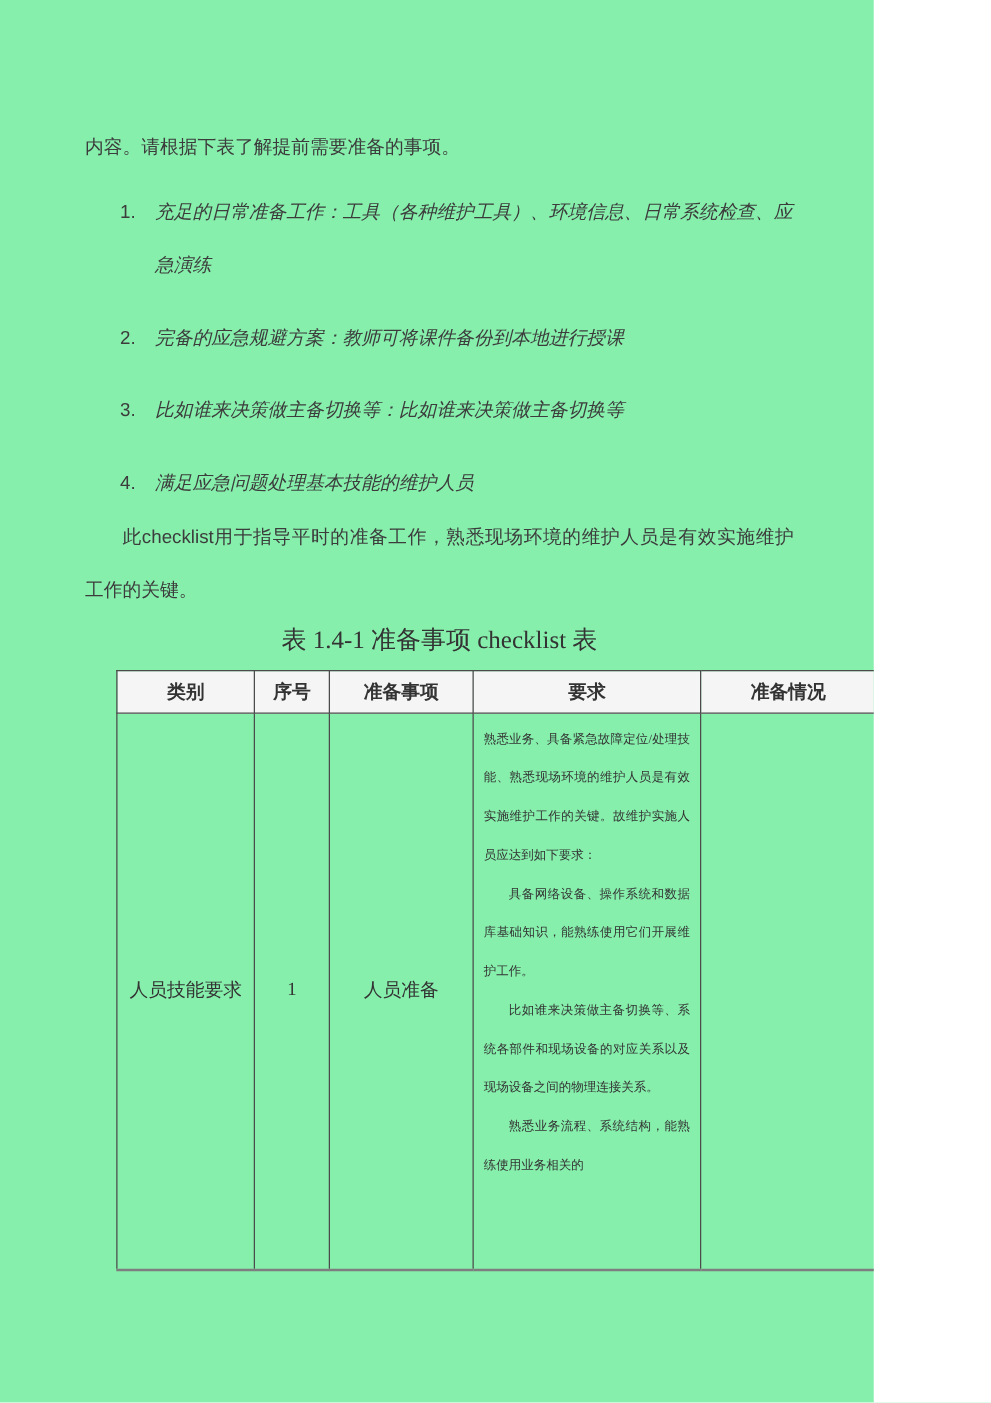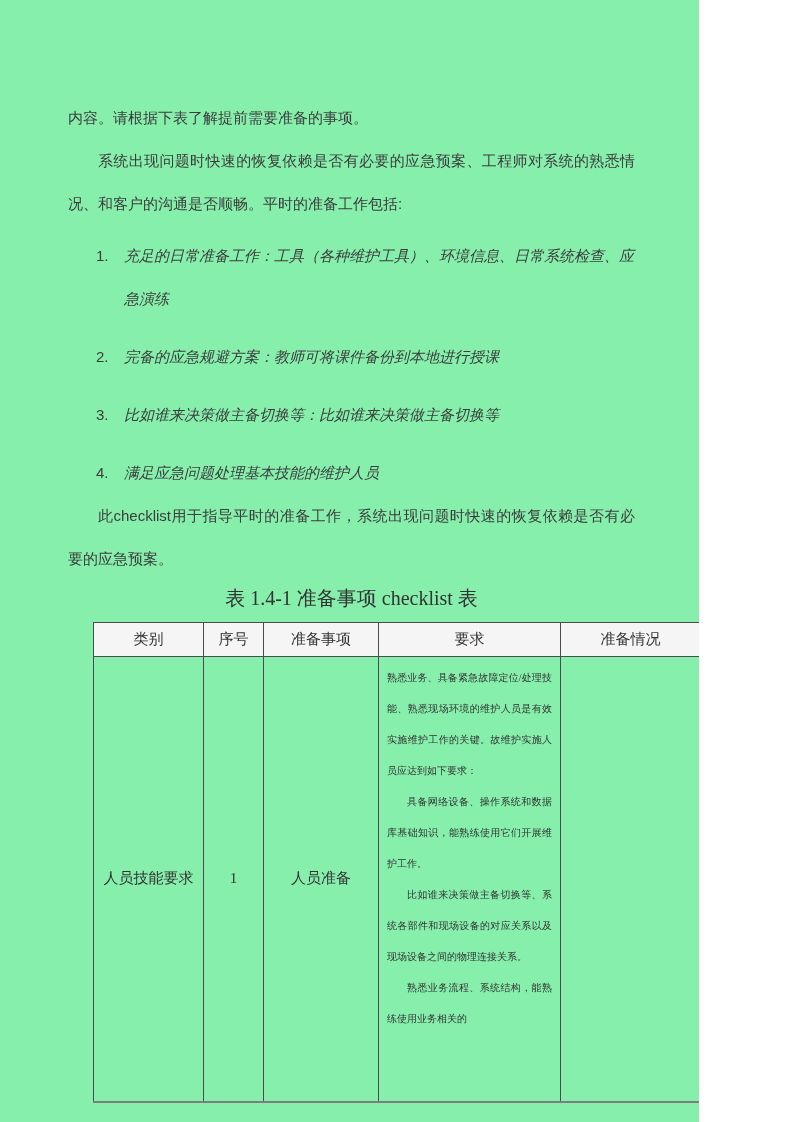--- a/index.html
+++ b/index.html
@@ -38,21 +38,21 @@
     table-layout: fixed;
     border-collapse: collapse;
     font-family: "Liberation Serif", "DejaVu Serif", serif;
     color: #333333;
   }
   table.checklist th, table.checklist td { border: 1px solid #4b4b4b; }
   table.checklist th {
     height: 33px;
     background: #f5f5f5;
     font-size: 15px;
-    font-weight: normal;
+    font-weight: bold;
     text-align: center;
     vertical-align: middle;
     padding: 0 2px;
   }
   tr.body-row { height: 445px; }
   tr.body-row td {
     font-size: 15px;
     text-align: center;
     vertical-align: middle;
     padding: 0 4px;
@@ -67,42 +67,41 @@
   .req-p.req-indent { text-indent: 2em; }
 </style>
 </head>
 <body>
 
 <div class="page">
   <div class="content">
 
     <p class="body-p">内容。请根据下表了解提前需要准备的事项。</p>
 
-    <p class="body-p indent">系统出现问题时快速的恢复依赖是否有必要的应急预案、工程师对系统的熟悉情况、和客户的沟通是否顺畅。平时的准备工作包括:</p>
 
     <div class="doc-list">
       <div class="doc-li">
         <span class="li-num">1.</span>
         <span class="li-txt">充足的日常准备工作：工具（各种维护工具）、环境信息、日常系统检查、应急演练</span>
       </div>
       <div class="doc-li">
         <span class="li-num">2.</span>
         <span class="li-txt">完备的应急规避方案：教师可将课件备份到本地进行授课</span>
       </div>
       <div class="doc-li">
         <span class="li-num">3.</span>
         <span class="li-txt">比如谁来决策做主备切换等：比如谁来决策做主备切换等</span>
       </div>
       <div class="doc-li">
         <span class="li-num">4.</span>
         <span class="li-txt">满足应急问题处理基本技能的维护人员</span>
       </div>
     </div>
 
-    <p class="body-p indent">此checklist用于指导平时的准备工作，系统出现问题时快速的恢复依赖是否有必要的应急预案。</p>
+    <p class="body-p indent">此checklist用于指导平时的准备工作，熟悉现场环境的维护人员是有效实施维护工作的关键。</p>
 
     <p class="caption">表 1.4-1 准备事项 checklist 表</p>
 
     <table class="checklist">
       <colgroup>
         <col style="width:110px">
         <col style="width:60px">
         <col style="width:115px">
         <col style="width:182px">
         <col style="width:140px">

